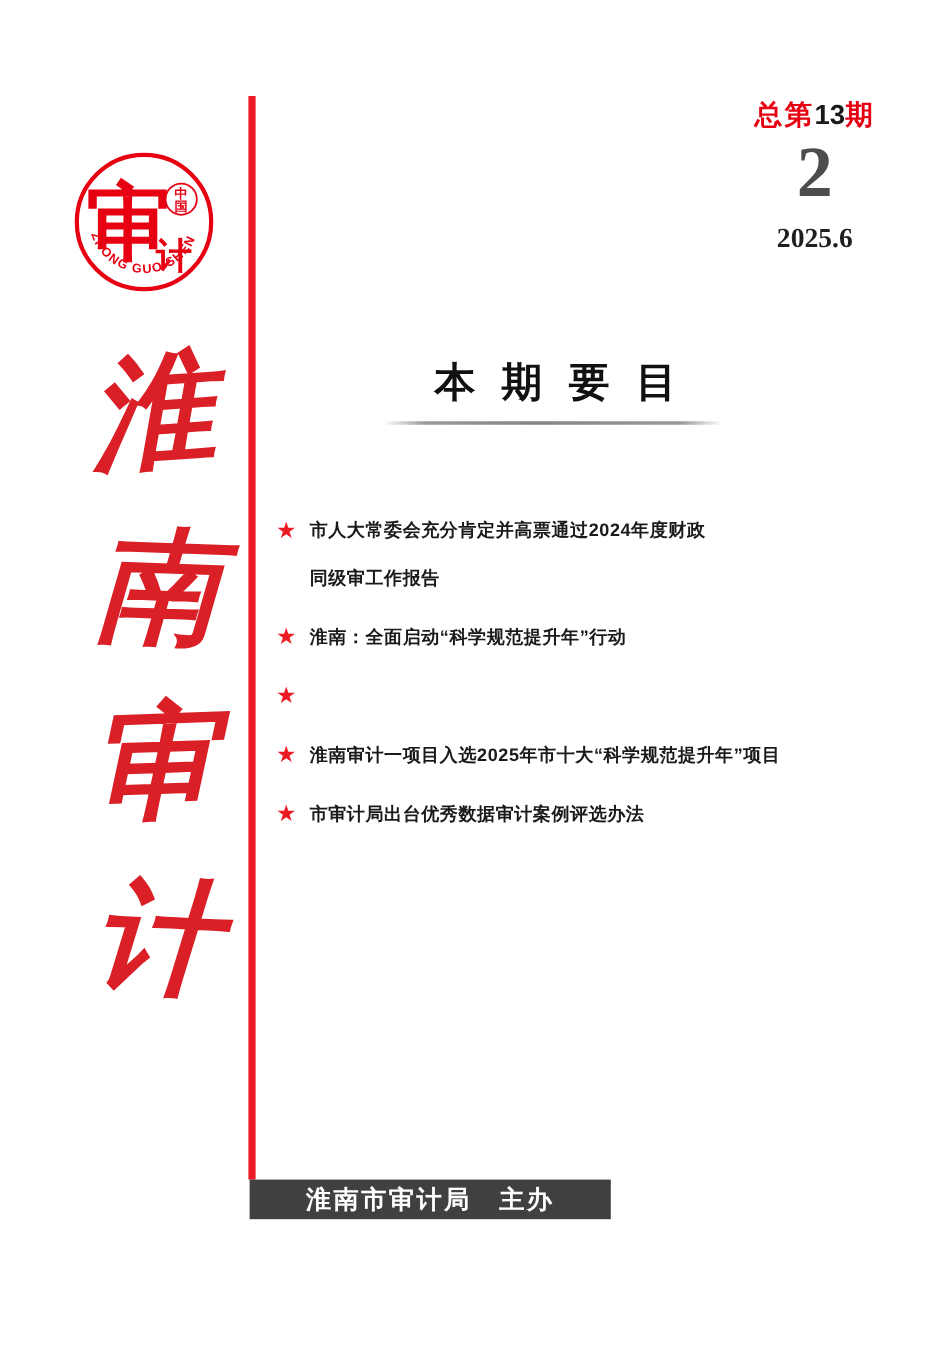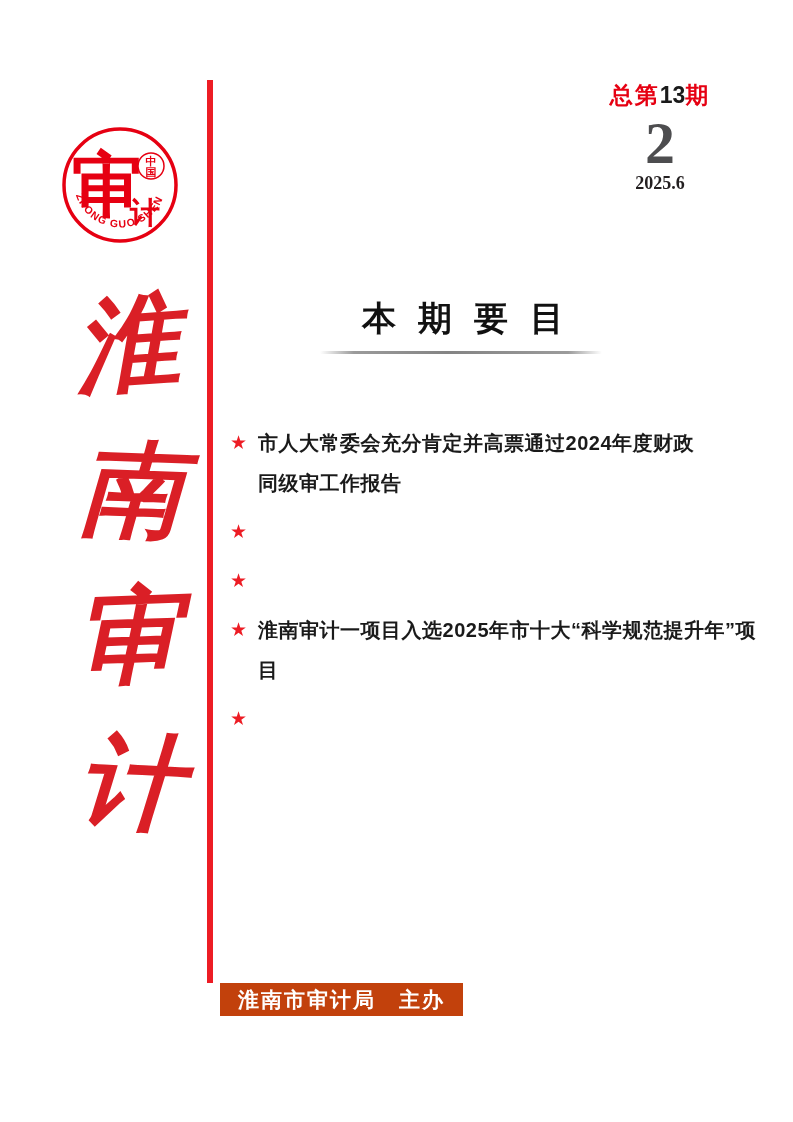--- a/index.html
+++ b/index.html
@@ -29,21 +29,21 @@
     left: 207px;
     top: 80px;
     width: 6px;
     height: 903px;
     background: #ed1c24;
   }
 
   
   .issue-block {
     position: absolute;
-    left: 593px;
+    left: 612px;
     top: 80px;
     width: 134px;
     text-align: center;
   }
   .issue-no {
     font-size: 23px;
     font-weight: bold;
     letter-spacing: 2px;
     color: #e60012;
     white-space: nowrap;
@@ -55,24 +55,24 @@
   .volume {
     font-family: "Liberation Serif", serif;
     font-size: 60px;
     font-weight: bold;
     color: #4d4d4f;
     line-height: 1.0;
     margin-top: 2px;
   }
   .date {
     font-family: "Liberation Serif", serif;
-    font-size: 18px;
+    font-size: 23px;
     font-weight: bold;
     color: #231f20;
-    margin-top: 0;
+    margin-top: 13px;
   }
 
   
   .masthead {
     position: absolute;
     left: 58px;
     top: 292px;
     width: 138px;
     display: flex;
     flex-direction: column;
@@ -130,40 +130,39 @@
     margin-bottom: 9px;
   }
   .toc-star {
     flex: none;
     color: #ed1c24;
     font-size: 19px;
     line-height: 40px;
     margin-right: 11px;
   }
   .toc-text {
-    font-size: 20px;
+    font-size: 15px;
     font-weight: bold;
     line-height: 40px;
     color: #1a1a1a;
     white-space: pre-line;
     letter-spacing: 0.5px;
   }
 
   
   .footer-bar {
     position: absolute;
     left: 208px;
     top: 983px;
-    width: 243px;
+    width: 301px;
     height: 33px;
-    background: #c2410c;
+    background: #404040;
     display: flex;
     align-items: center;
     justify-content: center;
-    margin-left: 12px;
   }
   .footer-bar span {
     color: #ffffff;
     font-size: 21px;
     font-weight: bold;
     letter-spacing: 2px;
     white-space: pre;
   }
 </style>
 </head>
@@ -205,30 +204,32 @@
   <div class="title-rule"></div>
 
   <div class="toc">
     <div class="toc-item">
       <span class="toc-star">★</span>
       <span class="toc-text">市人大常委会充分肯定并高票通过2024年度财政
 同级审工作报告</span>
     </div>
     <div class="toc-item">
       <span class="toc-star">★</span>
+      <span class="toc-text">淮南：全面启动“科学规范提升年”行动</span>
     </div>
     <div class="toc-item">
       <span class="toc-star">★</span>
     </div>
     <div class="toc-item">
       <span class="toc-star">★</span>
       <span class="toc-text">淮南审计一项目入选2025年市十大“科学规范提升年”项目</span>
     </div>
     <div class="toc-item">
       <span class="toc-star">★</span>
+      <span class="toc-text">市审计局出台优秀数据审计案例评选办法</span>
     </div>
   </div>
 
   <div class="footer-bar">
     <span>淮南市审计局　主办</span>
   </div>
 
 </div>
 
 </body></html>

